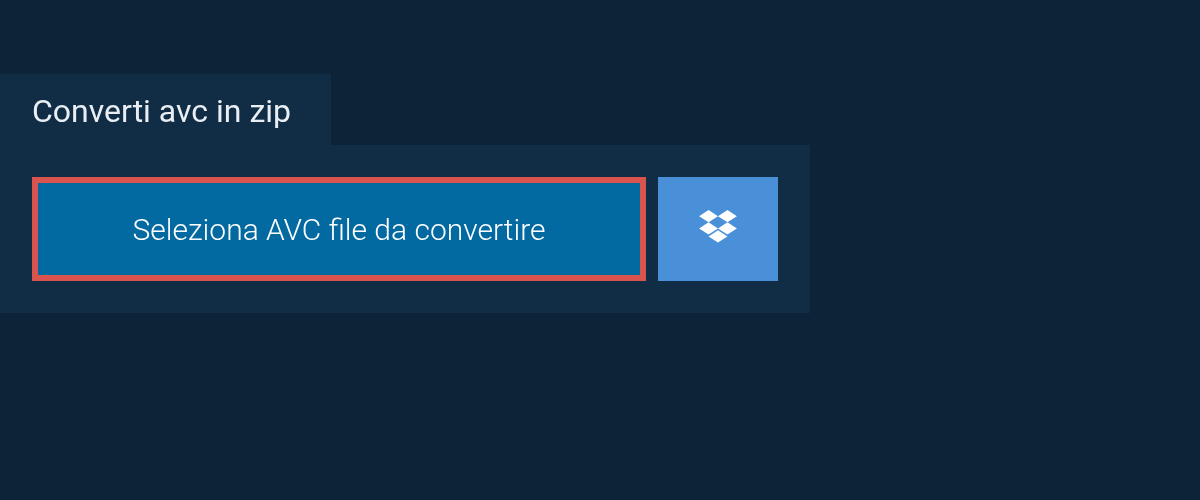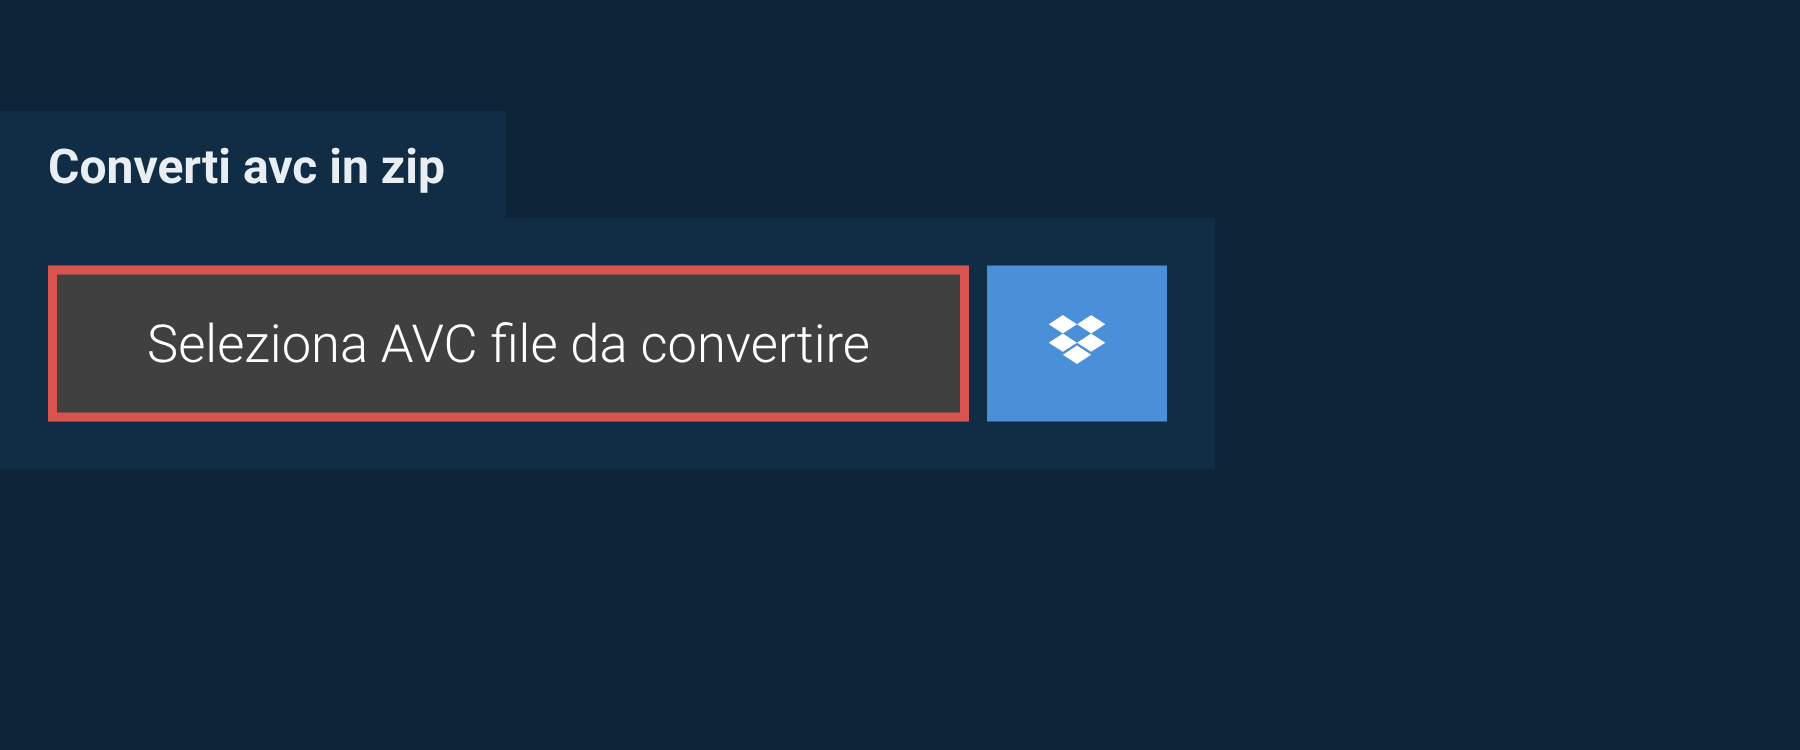--- a/index.html
+++ b/index.html
@@ -20,40 +20,40 @@
       height: 100%;
     }
     .tab-header {
       position: absolute;
       top: 74px;
       left: 0;
       padding: 18px 40px 18px 32px;
       background: #112d45;
       color: #e8eef3;
       font-size: 32px;
-      font-weight: 700;
+      font-weight: 400;
     }
     .main-panel {
       position: absolute;
       top: 145px;
       left: 0;
       width: 810px;
       height: 168px;
       background: #112d45;
       padding: 32px;
       display: flex;
       gap: 12px;
       align-items: stretch;
     }
     .select-file-button {
       flex: 1;
-      background: #404040;
+      background: #0369a1;
       border: 6px solid #d9534f;
       color: #ffffff;
-      font-size: 35px;
+      font-size: 30px;
       font-weight: 300;
       display: flex;
       align-items: center;
       justify-content: center;
       cursor: pointer;
     }
     .dropbox-button {
       width: 120px;
       background: #4a90d9;
       display: flex;

